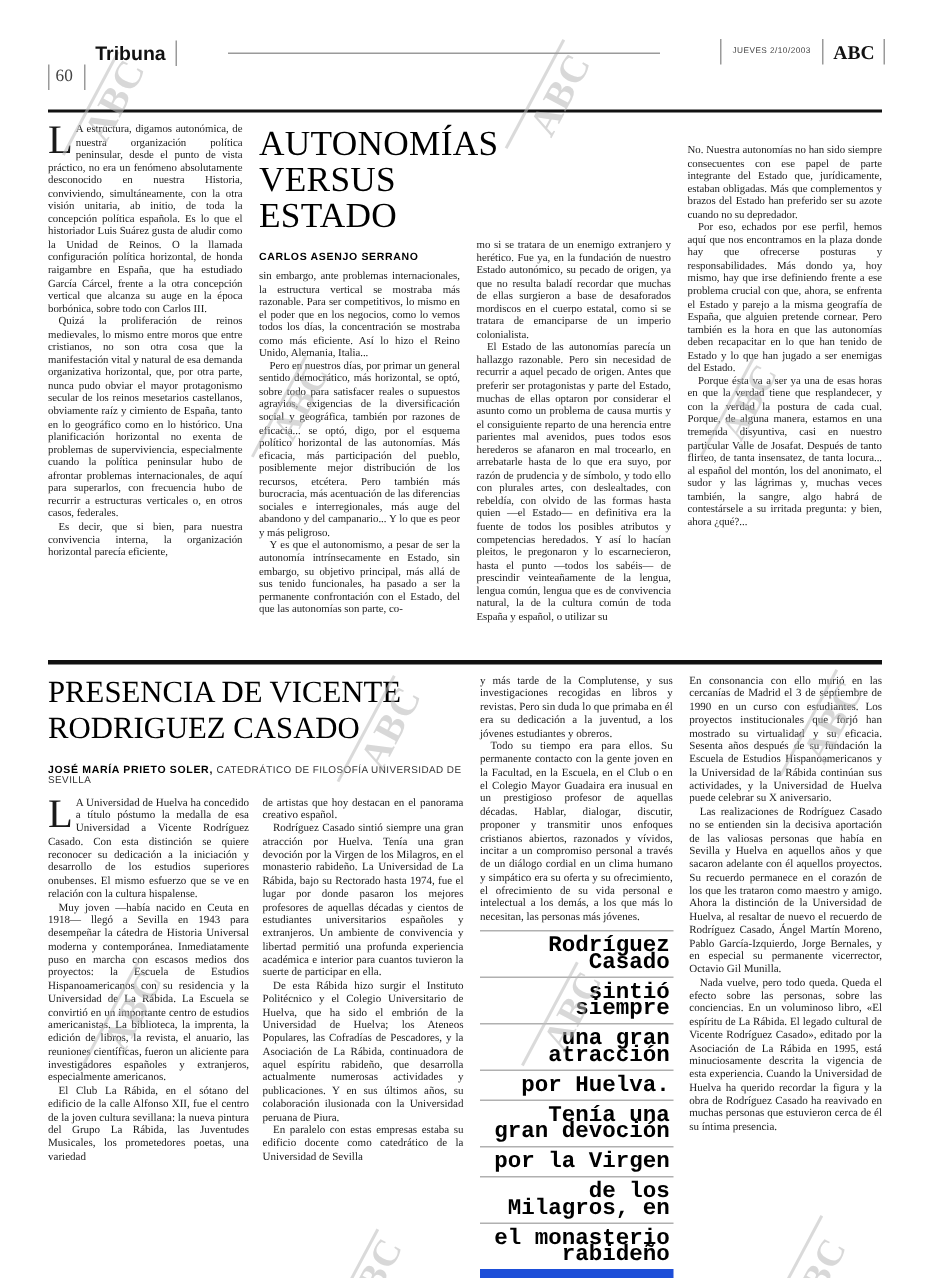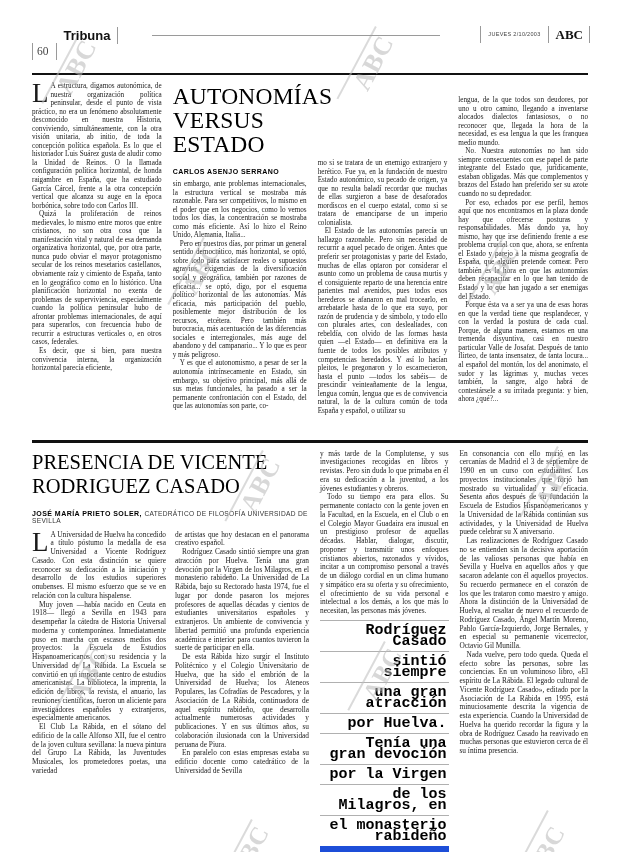--- a/index.html
+++ b/index.html
@@ -117,32 +117,31 @@
         <p class="body">Quizá la proliferación de reinos medievales, lo mismo entre moros que entre cristianos, no son otra cosa que la manifestación vital y natural de esa demanda organizativa horizontal, que, por otra parte, nunca pudo obviar el mayor protagonismo secular de los reinos mesetarios castellanos, obviamente raíz y cimiento de España, tanto en lo geográfico como en lo histórico. Una planificación horizontal no exenta de problemas de superviviencia, especialmente cuando la política peninsular hubo de afrontar problemas internacionales, de aquí para superarlos, con frecuencia hubo de recurrir a estructuras verticales o, en otros casos, federales.</p>
         <p class="body">Es decir, que si bien, para nuestra convivencia interna, la organización horizontal parecía eficiente,</p>
       </div>
 
       <div class="col">
         <h1 class="headline">AUTONOMÍAS VERSUS ESTADO</h1>
         <div class="byline">CARLOS ASENJO SERRANO</div>
         <div class="spacer"></div>
         <p class="body">sin embargo, ante problemas internacionales, la estructura vertical se mostraba más razonable. Para ser competitivos, lo mismo en el poder que en los negocios, como lo vemos todos los días, la concentración se mostraba como más eficiente. Así lo hizo el Reino Unido, Alemania, Italia...</p>
         <p class="body">Pero en nuestros días, por primar un general sentido democrático, más horizontal, se optó, sobre todo para satisfacer reales o supuestos agravios, exigencias de la diversificación social y geográfica, también por razones de eficacia... se optó, digo, por el esquema político horizontal de las autonomías. Más eficacia, más participación del pueblo, posiblemente mejor distribución de los recursos, etcétera. Pero también más burocracia, más acentuación de las diferencias sociales e interregionales, más auge del abandono y del campanario... Y lo que es peor y más peligroso.</p>
-        <p class="body">Y es que el autonomismo, a pesar de ser la autonomía intrínsecamente en Estado, sin embargo, su objetivo principal, más allá de sus metas funcionales, ha pasado a ser la permanente confrontación con el Estado, del que las autonomías son parte, co-</p>
+        <p class="body">Y es que el autonomismo, a pesar de ser la autonomía intrínsecamente en Estado, sin embargo, su objetivo principal, más allá de sus tenido funcionales, ha pasado a ser la permanente confrontación con el Estado, del que las autonomías son parte, co-</p>
       </div>
 
       <div class="col">
         <div style="height:77px"></div>
         <p class="body">mo si se tratara de un enemigo extranjero y herético. Fue ya, en la fundación de nuestro Estado autonómico, su pecado de origen, ya que no resulta baladí recordar que muchas de ellas surgieron a base de desaforados mordiscos en el cuerpo estatal, como si se tratara de emanciparse de un imperio colonialista.</p>
         <p class="body">El Estado de las autonomías parecía un hallazgo razonable. Pero sin necesidad de recurrir a aquel pecado de origen. Antes que preferir ser protagonistas y parte del Estado, muchas de ellas optaron por considerar el asunto como un problema de causa murtis y el consiguiente reparto de una herencia entre parientes mal avenidos, pues todos esos herederos se afanaron en mal trocearlo, en arrebatarle hasta de lo que era suyo, por razón de prudencia y de símbolo, y todo ello con plurales artes, con deslealtades, con rebeldía, con olvido de las formas hasta quien —el Estado— en definitiva era la fuente de todos los posibles atributos y competencias heredados. Y así lo hacían pleitos, le pregonaron y lo escarnecieron, hasta el punto —todos los sabéis— de prescindir veinteañamente de la lengua, lengua común, lengua que es de convivencia natural, la de la cultura común de toda España y español, o utilizar su</p>
       </div>
 
       <div class="col">
         <div style="height:14px"></div>
-        <p class="body">lengua, de la que todos son deudores, por uno u otro camino, llegando a inventarse alocados dialectos fantasiosos, o no reconocer que, llegada la hora de la necesidad, es esa lengua la que les franquea medio mundo.</p>
         <p class="body">No. Nuestra autonomías no han sido siempre consecuentes con ese papel de parte integrante del Estado que, jurídicamente, estaban obligadas. Más que complementos y brazos del Estado han preferido ser su azote cuando no su depredador.</p>
         <p class="body">Por eso, echados por ese perfil, hemos aquí que nos encontramos en la plaza donde hay que ofrecerse posturas y responsabilidades. Más dondo ya, hoy mismo, hay que irse definiendo frente a ese problema crucial con que, ahora, se enfrenta el Estado y parejo a la misma geografía de España, que alguien pretende cornear. Pero también es la hora en que las autonomías deben recapacitar en lo que han tenido de Estado y lo que han jugado a ser enemigas del Estado.</p>
         <p class="body">Porque ésta va a ser ya una de esas horas en que la verdad tiene que resplandecer, y con la verdad la postura de cada cual. Porque, de alguna manera, estamos en una tremenda disyuntiva, casi en nuestro particular Valle de Josafat. Después de tanto flirteo, de tanta insensatez, de tanta locura... al español del montón, los del anonimato, el sudor y las lágrimas y, muchas veces también, la sangre, algo habrá de contestársele a su irritada pregunta: y bien, ahora ¿qué?...</p>
       </div>
 
     </div>
   </div>
 
   <div class="art2">
     <div class="thickrule"></div>

